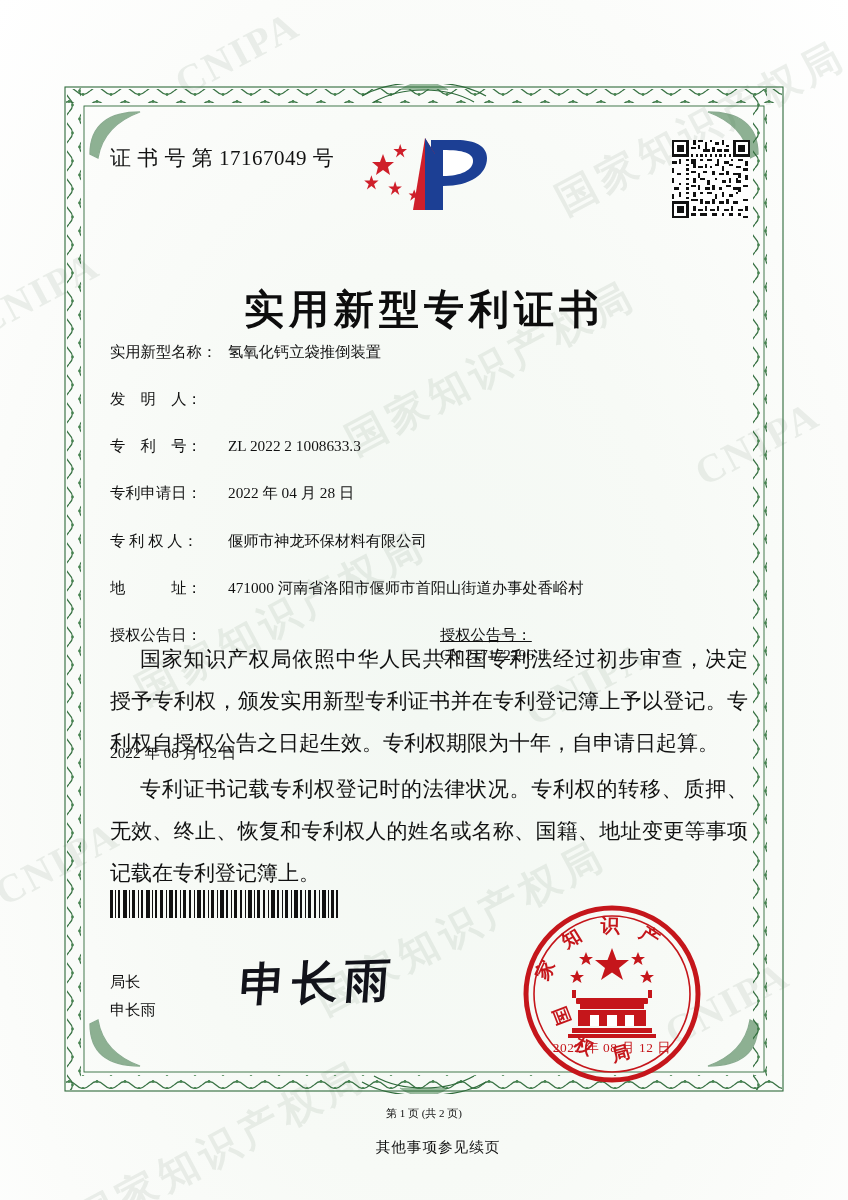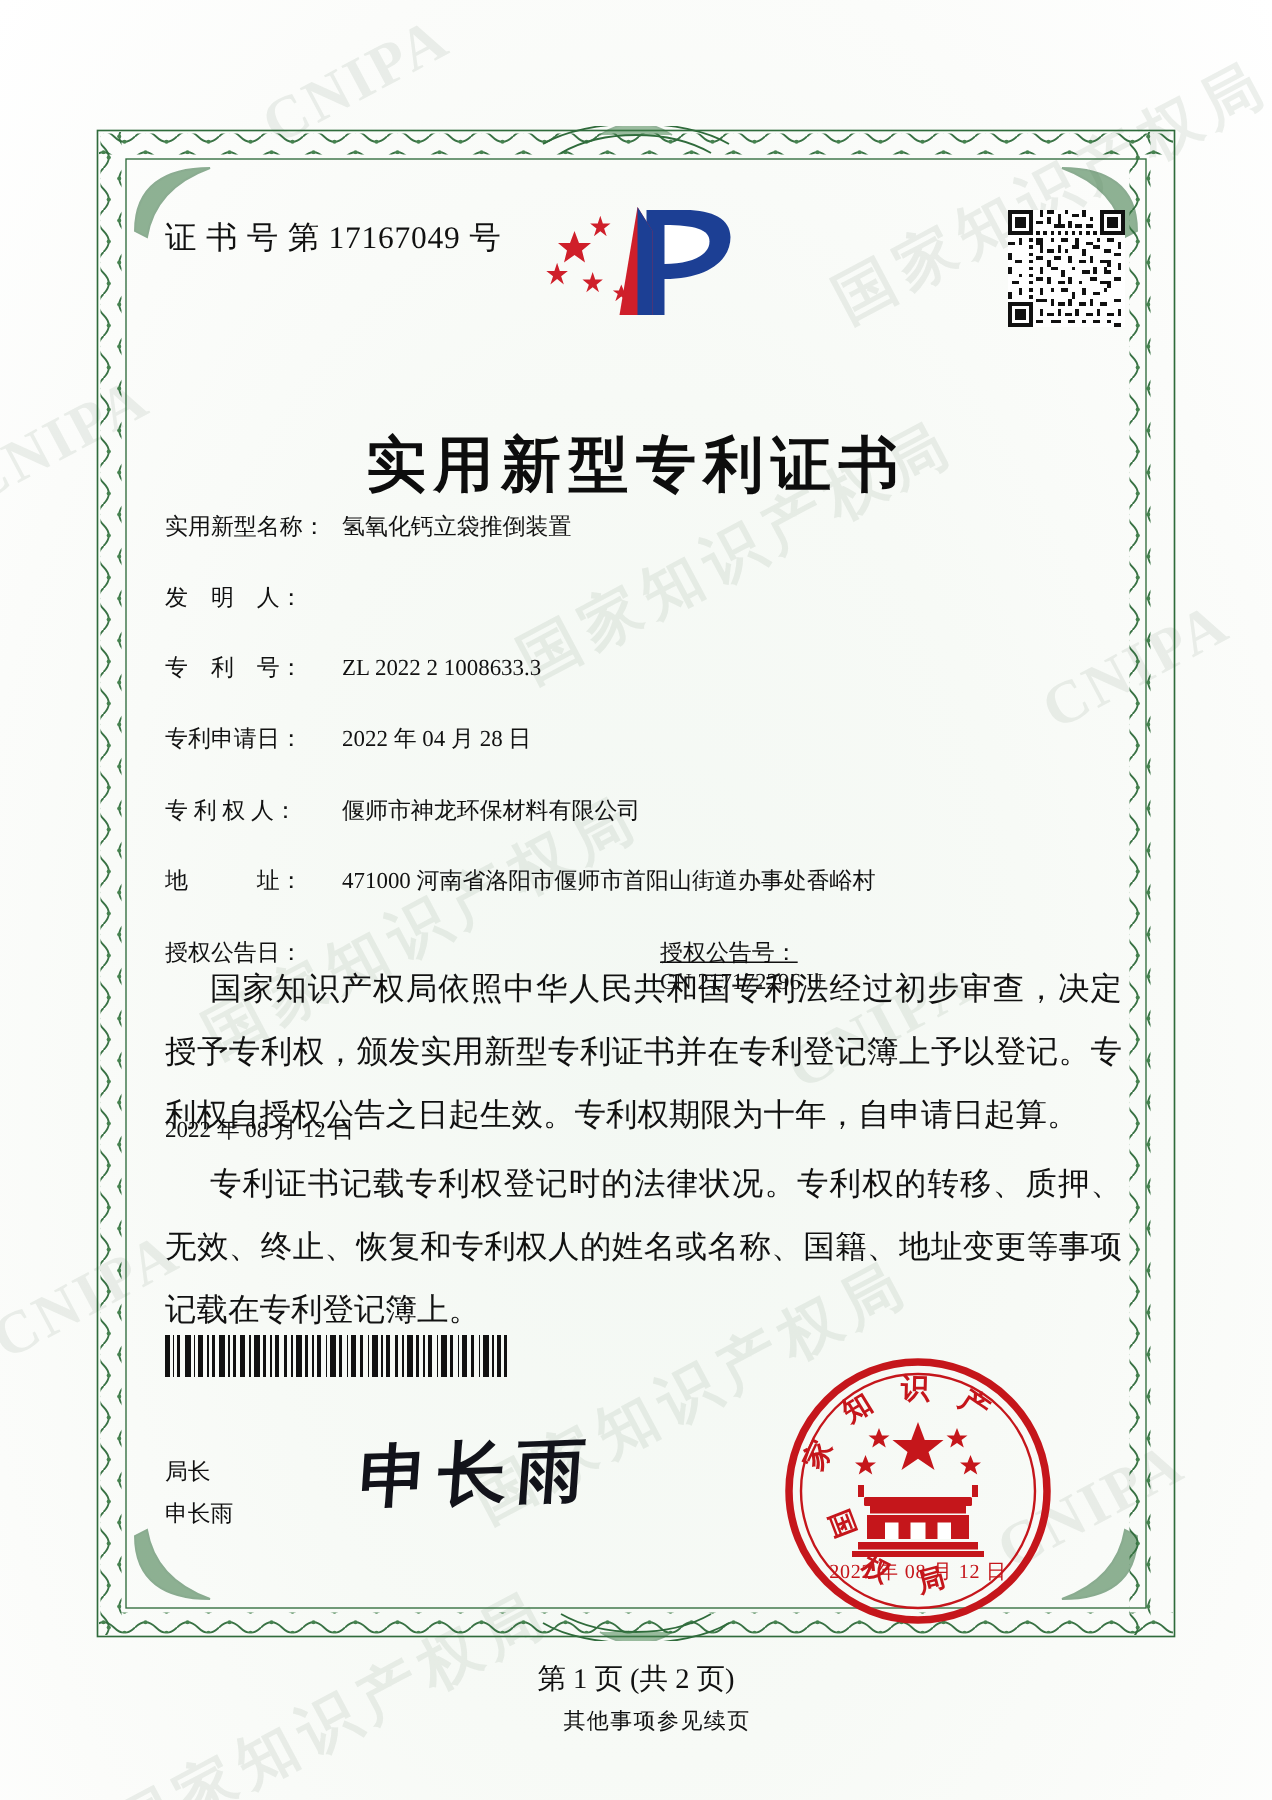--- a/index.html
+++ b/index.html
@@ -206,21 +206,21 @@
     color: #c5161b;
     letter-spacing: 0.5px;
   }
 
   .page-num {
     position: absolute;
     left: 0;
     top: 1022px;
     width: 100%;
     text-align: center;
-    font-size: 19px;
+    font-size: 11px;
     color: #111;
   }
 
   .footer-note {
     position: absolute;
     left: 2px;
     top: 1138px;
     width: 100%;
     text-align: center;
     font-size: 14.6px;

